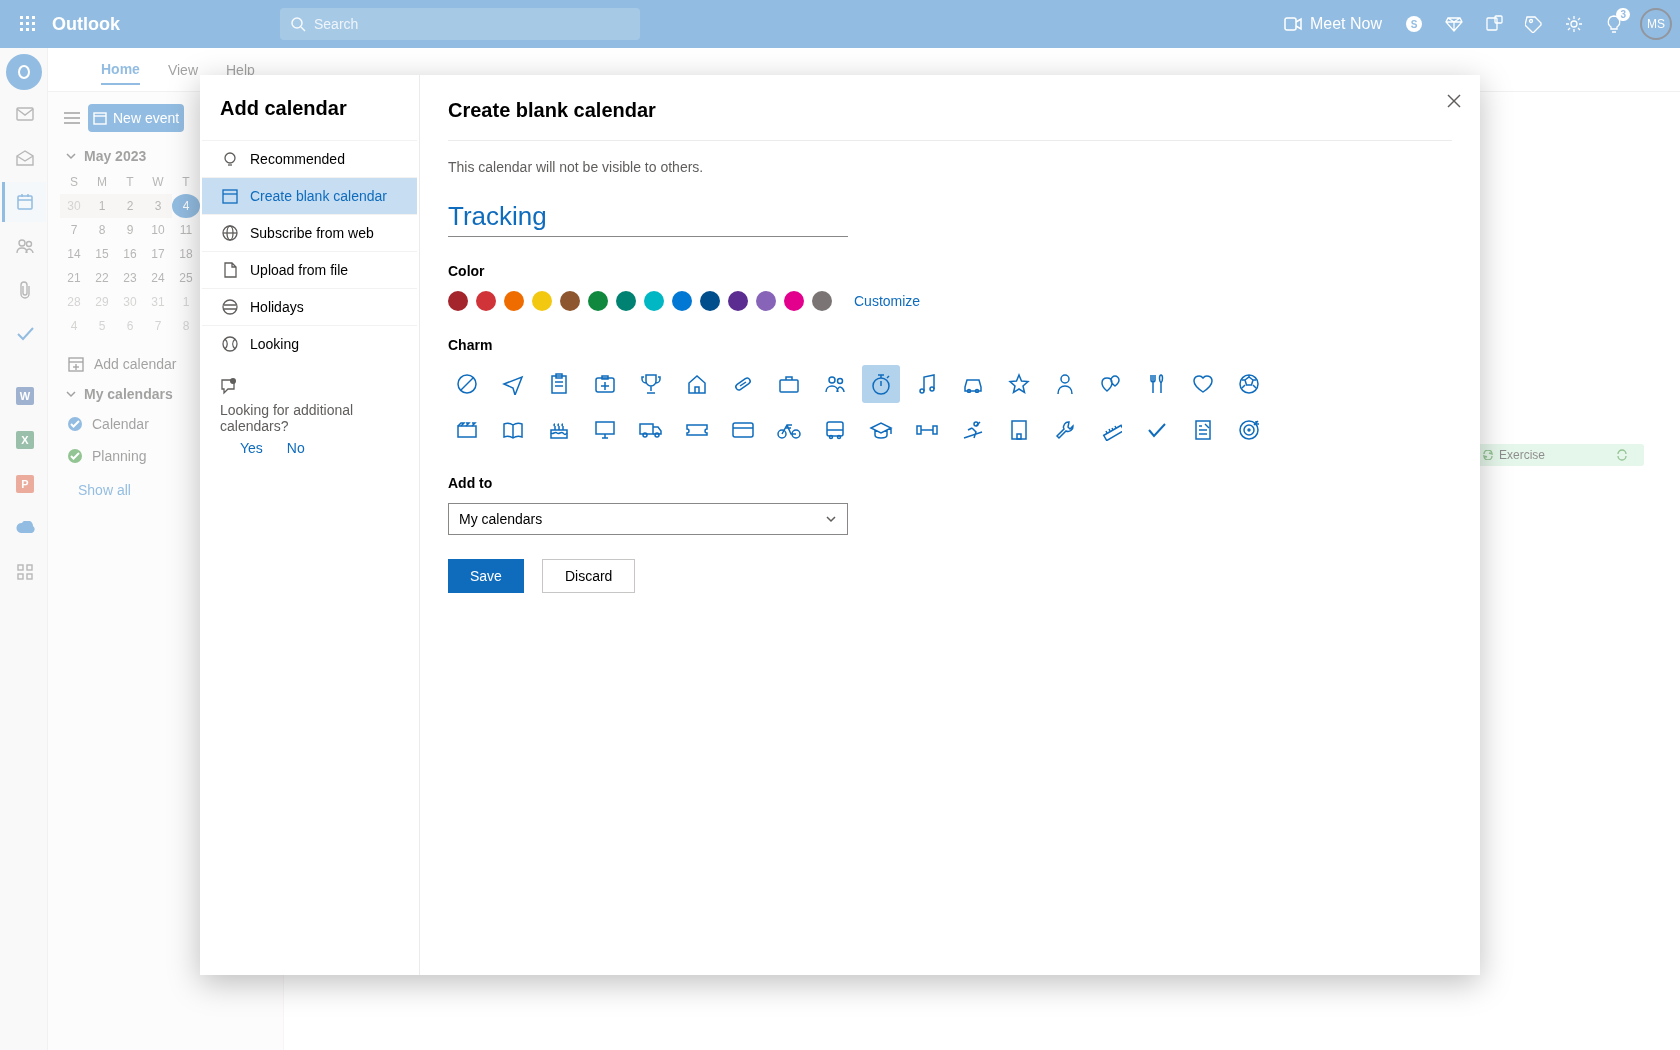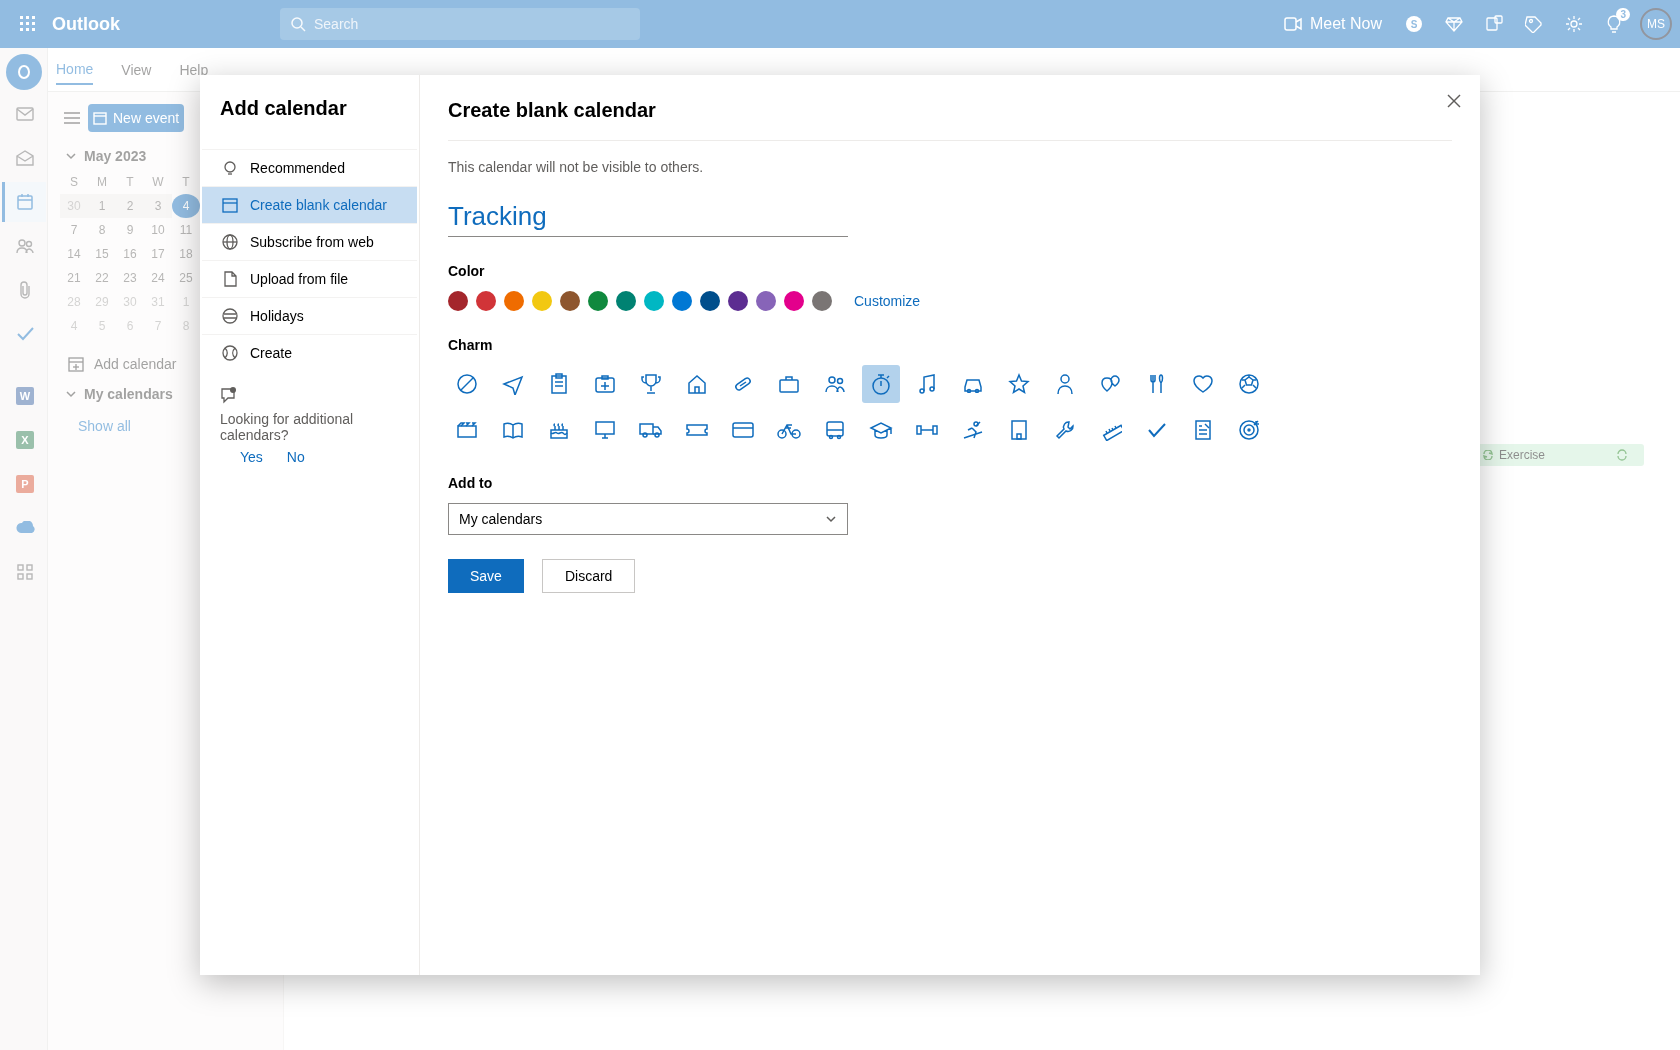--- a/index.html
+++ b/index.html
@@ -16,21 +16,21 @@
 .searchwrap input::placeholder { color:#dbe8f4; }
 .topbar .spacer { flex:1; }
 .topbtn { width:40px; height:40px; display:flex; align-items:center; justify-content:center; cursor:pointer; position:relative; }
 .meetnow { display:flex; align-items:center; gap:8px; padding:0 12px; height:40px; cursor:pointer; }
 .badge3 { position:absolute; top:4px; right:4px; background:#fff; color:#0f6cbd; border-radius:8px; font-size:10px; font-weight:600; padding:0 4px; line-height:13px; }
 .avatar { width:32px; height:32px; border-radius:50%; border:2px solid #0f172a; display:flex; align-items:center; justify-content:center; font-size:12px; font-weight:400; margin-left:6px; }
 
 
 .tabrow { height:44px; background:#fff; border-bottom:1px solid #e1dfdd; display:flex; align-items:center; padding-left:56px; gap:28px; }
 .tabrow .tab { font-size:14px; color:#323130; padding:6px 0; cursor:pointer; }
-.tabrow .tab.active { color:#0f6cbd; border-bottom:2px solid #0f6cbd; font-weight:400; }
+.tabrow .tab.active { color:#0f6cbd; border-bottom:2px solid #0f6cbd; font-weight:700;margin-left:45px; }
 
 
 .leftrail { position:absolute; left:0; top:48px; bottom:0; width:48px; background:#f3f2f1; border-right:1px solid #e1dfdd; display:flex; flex-direction:column; align-items:center; padding-top:6px; gap:4px; }
 .leftrail .circle { width:36px; height:36px; border-radius:50%; background:#0f6cbd; display:flex; align-items:center; justify-content:center; color:#fff; font-size:11px; font-weight:600; }
 .railbtn { width:44px; height:40px; display:flex; align-items:center; justify-content:center; cursor:pointer; border-left:3px solid transparent; }
 .railbtn.active { border-left-color:#0f6cbd; background:#e7eff7; }
 
 
 .body { position:absolute; left:48px; top:92px; right:0; bottom:0; display:flex; }
 .sidebar { width:236px; background:#faf9f8; border-right:1px solid #edebe9; padding:8px 0; font-size:14px; color:#323130; }
@@ -51,21 +51,21 @@
 
 .mainsurf { flex:1; position:relative; background:#fff; }
 .eventrow { position:absolute; right:10px; height:22px; display:flex; align-items:center; font-size:12px; border-radius:3px; padding:0 6px; gap:6px; }
 .recur { position:absolute; right:16px; }
 
 
 .overlay { position:absolute; inset:0; background:rgba(255,255,255,.55); z-index:50; }
 .dialog { position:absolute; left:200px; top:75px; width:1280px; height:900px; background:#fff; box-shadow:0 8px 30px rgba(0,0,0,.25); display:flex; z-index:60; }
 .dlgside { width:220px; border-right:1px solid #edebe9; padding:22px 0 0; }
 .dlgside h2 { font-size:20px; font-weight:600; padding:0 20px 18px; }
-.dlglist { padding:2px;margin-top:9px; }
+.dlglist { padding:2px; }
 .dlgitem { display:flex; align-items:center; gap:12px; padding:10px 20px; font-size:14px; cursor:pointer; border-top:1px solid #f3f2f1; }
 .dlgitem.active { background:#c7ddf2; color:#0f6cbd; }
 .dlgfoot { padding:14px 20px; font-size:14px; color:#605e5c; }
 .dlgfoot .yn { display:flex; gap:24px; padding:6px 20px 0; }
 .dlgfoot .yn span { color:#0f6cbd; cursor:pointer; }
 
 .dlgmain { flex:1; position:relative; padding:24px 28px; }
 .xclose { position:absolute; right:18px; top:18px; cursor:pointer; color:#605e5c; }
 .dlgmain h3 { font-size:20px; font-weight:600; margin-bottom:18px; }
 .subtext { font-size:14px; color:#605e5c; border-top:1px solid #edebe9; padding-top:18px; margin-bottom:22px; }
@@ -343,20 +343,38 @@
           <line x1="5" y1="11" x2="11" y2="11"></line>
         </svg>
       <span>Add calendar</span>
     </div>
     <div class="monthhdr">
       <svg width="10" height="10" fill="none" stroke="#323130" stroke-width="1.5">
           <path d="M1 3l4 4 4-4"></path>
         </svg>
       <span>My calendars</span>
     </div>
+    <div id="cal-list">
+        <div class="sideitem">
+          <span class="dot" style="background: rgb(15, 108, 189);">
+            <svg width="14" height="14" viewBox="0 0 14 14">
+              <path d="M3 7l2.5 2.5L11 4" fill="none" stroke="#fff" stroke-width="2"></path>
+            </svg>
+          </span>
+          <span>Calendar</span>
+        </div>
+        <div class="sideitem">
+          <span class="dot" style="background: rgb(16, 124, 16);">
+            <svg width="14" height="14" viewBox="0 0 14 14">
+              <path d="M3 7l2.5 2.5L11 4" fill="none" stroke="#fff" stroke-width="2"></path>
+            </svg>
+          </span>
+          <span>Planning</span>
+        </div>
+      </div>
     <div class="showall">Show all</div>
   </div>
   <div class="mainsurf">
     <div class="eventrow" style="top:352px;left:1190px;width:170px;background:#c6ead0;border-left:3px solid #107c10;">
       <svg width="10" height="10" fill="none" stroke="#107c10" stroke-width="1.4">
           <path d="M1 4a4 4 0 0 1 8 0M9 6a4 4 0 0 1-8 0 M8 1l1 3-3-1 M2 9l-1-3 3 1"></path>
         </svg>
       <span>Exercise</span>
       <span class="recur">
           <svg width="12" height="12" fill="none" stroke="#107c10" stroke-width="1.3">
@@ -405,21 +423,21 @@
             <circle cx="8" cy="8" r="7"></circle>
             <path d="M2 6h12M2 10h12"></path>
           </svg>
           <span>Holidays</span>
         </div>
       <div class="dlgitem">
           <svg width="16" height="16" fill="none" stroke="#605e5c" stroke-width="1.3">
             <circle cx="8" cy="8" r="7"></circle>
             <path d="M3 3c3 3 3 7 0 10 M13 3c-3 3-3 7 0 10"></path>
           </svg>
-          <span>Create</span>
+          <span>Looking</span>
         </div>
     </div>
     <div class="dlgfoot">
       <svg width="18" height="18" fill="none" stroke="#605e5c" stroke-width="1.3" style="margin-bottom:6px">
           <path d="M2 2h12v9H8l-4 4v-4H2z"></path>
           <circle cx="13" cy="3" r="3" fill="#605e5c" stroke="none"></circle>
         </svg>
       <div>Looking for additional calendars?</div>
       <div class="yn">
         <span>Yes</span>

